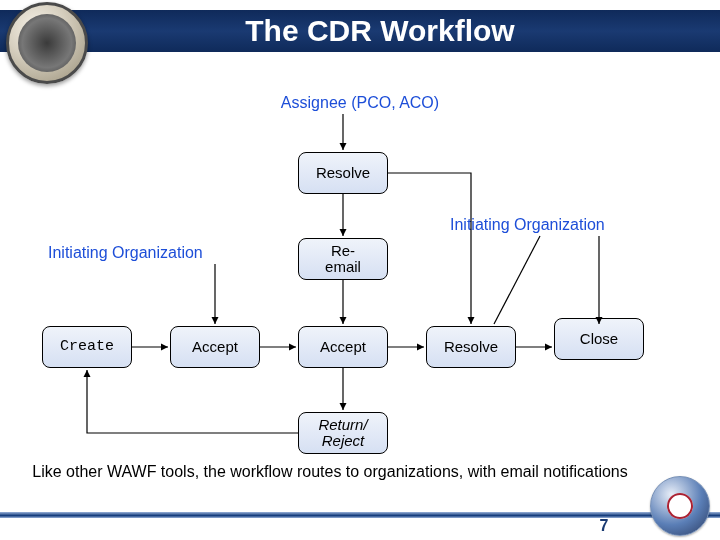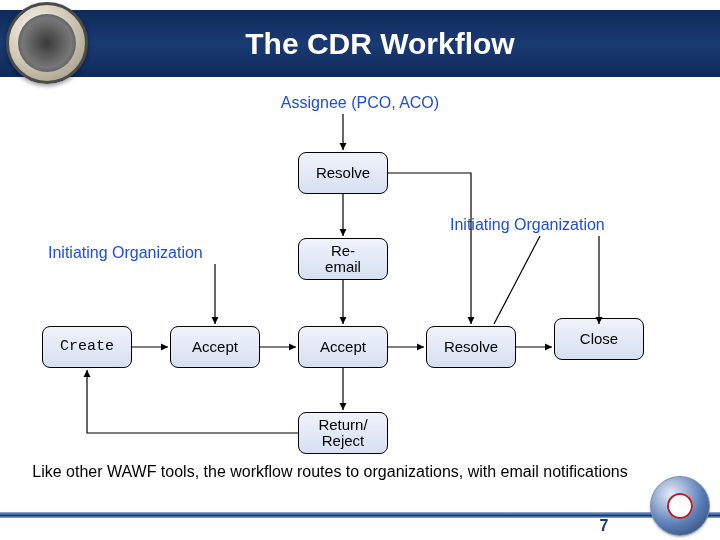--- a/index.html
+++ b/index.html
@@ -10,21 +10,21 @@
     font-family: Arial, Helvetica, sans-serif;
     background: #fff;
     overflow: hidden;
     position: relative;
   }
   .header {
     position: absolute;
     top: 10px;
     left: 0;
     width: 720px;
-    height: 67px;
+    height: 42px;
     background: linear-gradient(to bottom, #0f2a5a 0%, #1a3a72 50%, #0f2a5a 100%);
     display: flex;
     align-items: center;
     justify-content: center;
   }
   .header-title {
     color: #fff;
     font-size: 30px;
     font-weight: bold;
     margin-left: 40px;
@@ -140,21 +140,21 @@
 <div class="label" style="top:216px; left:450px;">Initiating Organization</div>
 
 <div class="node" style="top:152px; left:298px;">Resolve</div>
 <div class="node" style="top:238px; left:298px; white-space:pre-line;">Re-
 email</div>
 <div class="node" style="top:326px; left:42px;font-family:Liberation Mono, monospace;">Create</div>
 <div class="node" style="top:326px; left:170px;">Accept</div>
 <div class="node" style="top:326px; left:298px;">Accept</div>
 <div class="node" style="top:326px; left:426px;">Resolve</div>
 <div class="node" style="top:318px; left:554px;">Close</div>
-<div class="node" style="top:412px; left:298px; white-space:pre-line;">Return/
+<div class="node" style="top:412px; left:298px; white-space:pre-line;font-style:italic;">Return/
 Reject</div>
 
 <svg class="connectors">
   <defs>
     <marker id="ah" markerWidth="8" markerHeight="8" refX="6" refY="3" orient="auto" markerUnits="strokeWidth">
       <path d="M0,0 L6,3 L0,6 Z" fill="#000"></path>
     </marker>
   </defs>
   <g stroke="#000" stroke-width="1.2" fill="none">
 

